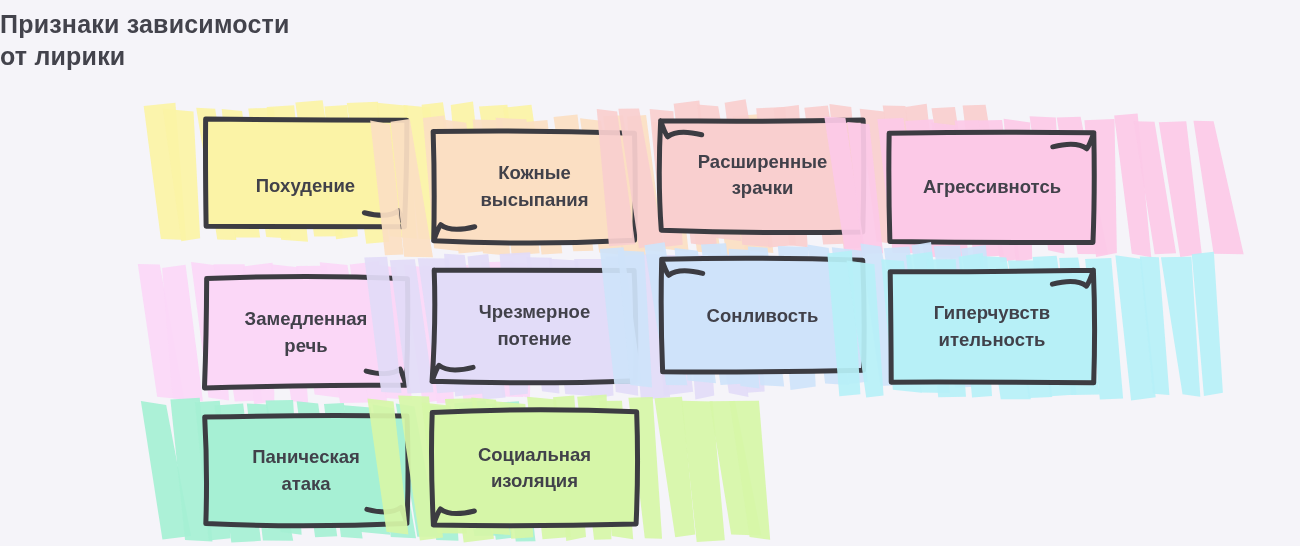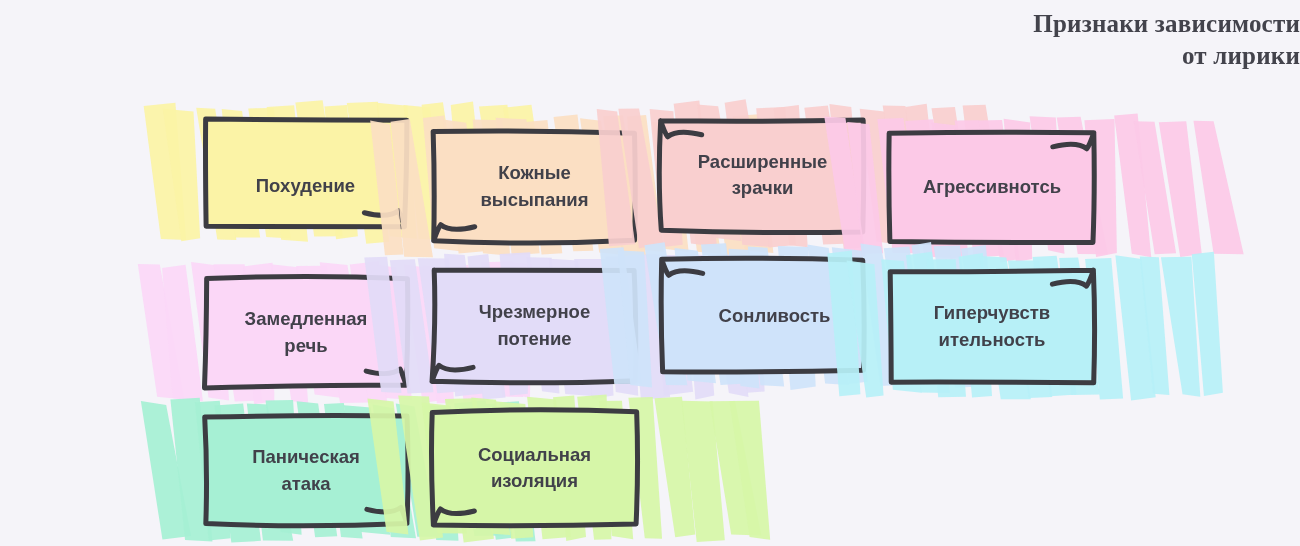--- a/index.html
+++ b/index.html
@@ -18,28 +18,27 @@
   #board {
     position: relative;
     width: 1300px;
     height: 546px;
   }
   .title {
     position: absolute;
     left: 0;
     top: 8px;
     width: 1300px;
-    text-align: right;
+    text-align: left;
     font-size: 25px;
     font-weight: bold;
     color: #43434c;
     line-height: 1.28;
     letter-spacing: 0.2px;
     white-space: pre-line;
-    font-family: Liberation Serif, serif;
   }
   .card {
     position: absolute;
   }
   .card svg {
     position: absolute;
     left: 0;
     top: 0;
     overflow: visible;
     display: block;
@@ -212,21 +211,21 @@
             <path d="M 253.22411265432098 -13.662718621399177 L 273.1922307956104 -13.042313957475994 L 283.25243827160494 127.53335048010975 L 264.3890303497942 131.45900205761316 Z" fill="#e2dcf8" opacity="0.93"></path>
             <path d="M 276.35590277777777 -12.72482424554184 L 298.8147959533608 -13.567519718792868 L 317.5259327846365 128.88894032921812 L 297.8940715020576 125.10896776406037 Z" fill="#e2dcf8" opacity="0.93"></path>
             <path d="M 300.1173225308642 -11.47005744170096 L 327.74188786008233 -8.475441529492457 L 333.6158882030178 123.4749828532236 L 316.2756558641976 124.86181412894376 Z" fill="#e2dcf8" opacity="0.93"></path>
           </g>
           <path d="M 3.1746399176954734 1.959837962962963 Q 102.27663323045267 2.131271433470508 203.08685699588477 2.4908822016460905 Q 205.56881430041153 52.573122427983535 204.3293209876543 112.64846965020575 Q 108.28152006172839 116.59440586419753 1.0501800411522635 113.3585262345679 Q 5.126238854595337 54.404809670781894 3.1746399176954734 1.959837962962963 " fill="#e2dcf8" stroke="none"></path>
           <path d="M 3.1746399176954734 1.959837962962963 Q 102.27663323045267 2.131271433470508 203.08685699588477 2.4908822016460905 Q 205.56881430041153 52.573122427983535 204.3293209876543 112.64846965020575 Q 108.28152006172839 116.59440586419753 1.0501800411522635 113.3585262345679 Q 5.126238854595337 54.404809670781894 3.1746399176954734 1.959837962962963 M 1.0501800411522635 113.3585262345679 q 4 -12 7 -16 q 10 8 34 2" fill="none" stroke="#3c3c42" stroke-width="5" stroke-linecap="round" stroke-linejoin="round"></path>
         </svg>
         <div class="card-label">Чрезмерное
 потение</div>
       </div>
-      <div class="card" style="left: 659px; top: 258px; width: 207px; height: 116px; padding-left: 24px;">
+      <div class="card" style="left: 659px; top: 258px; width: 207px; height: 116px;">
         <svg width="243" height="152" viewBox="-18 -18 243 152" style="left: -18px; top: -18px;">
           <g>
             <path d="M -59.16751543209877 -8.893758573388203 L -35.52537037037037 -10.78196159122085 L -16.91280649862826 125.63075703017833 L -44.71304012345679 126.11645661865569 Z" fill="#cfe3fa" opacity="0.93"></path>
             <path d="M -41.27646604938272 -7.711008230452675 L -14.849307270233197 -6.239266117969822 L -6.967501286008234 129.3916966735254 L -28.621579218107 127.02773919753088 Z" fill="#cfe3fa" opacity="0.93"></path>
             <path d="M -14.533564814814815 -12.77928669410151 L 5.637455418381345 -15.782990397805213 L 28.362166066529497 127.33370627572016 L 7.087165637860084 127.09128515089162 Z" fill="#cfe3fa" opacity="0.93"></path>
             <path d="M 15.505632716049382 -10.012174211248285 L 38.83615226337449 -7.153875171467763 L 56.989775805898496 125.24690929355282 L 28.56134259259259 122.51697102194788 Z" fill="#cfe3fa" opacity="0.93"></path>
             <path d="M 41.95223765432099 -13.582510288065844 L 66.94431412894376 -14.870438957475995 L 86.78816743827161 125.55105881344308 L 61.50465534979424 126.88504372427984 Z" fill="#cfe3fa" opacity="0.93"></path>
             <path d="M 69.58402777777778 -9.144615912208504 L 90.5668792866941 -7.895644718792866 L 100.41166195130315 130.40664866255145 L 81.50969650205761 128.03500943072703 Z" fill="#cfe3fa" opacity="0.93"></path>
             <path d="M 88.84544753086419 -11.389849108367628 L 108.49397119341563 -10.303566529492457 L 125.1516173696845 128.49269118655693 L 101.39128086419753 127.28785579561043 Z" fill="#cfe3fa" opacity="0.93"></path>
             <path d="M 118.84760802469135 -11.935493827160494 L 149.1453429355281 -10.94605624142661 L 156.72531764403294 128.4511616941015 L 131.51977880658436 132.00160751028807 Z" fill="#cfe3fa" opacity="0.93"></path>

